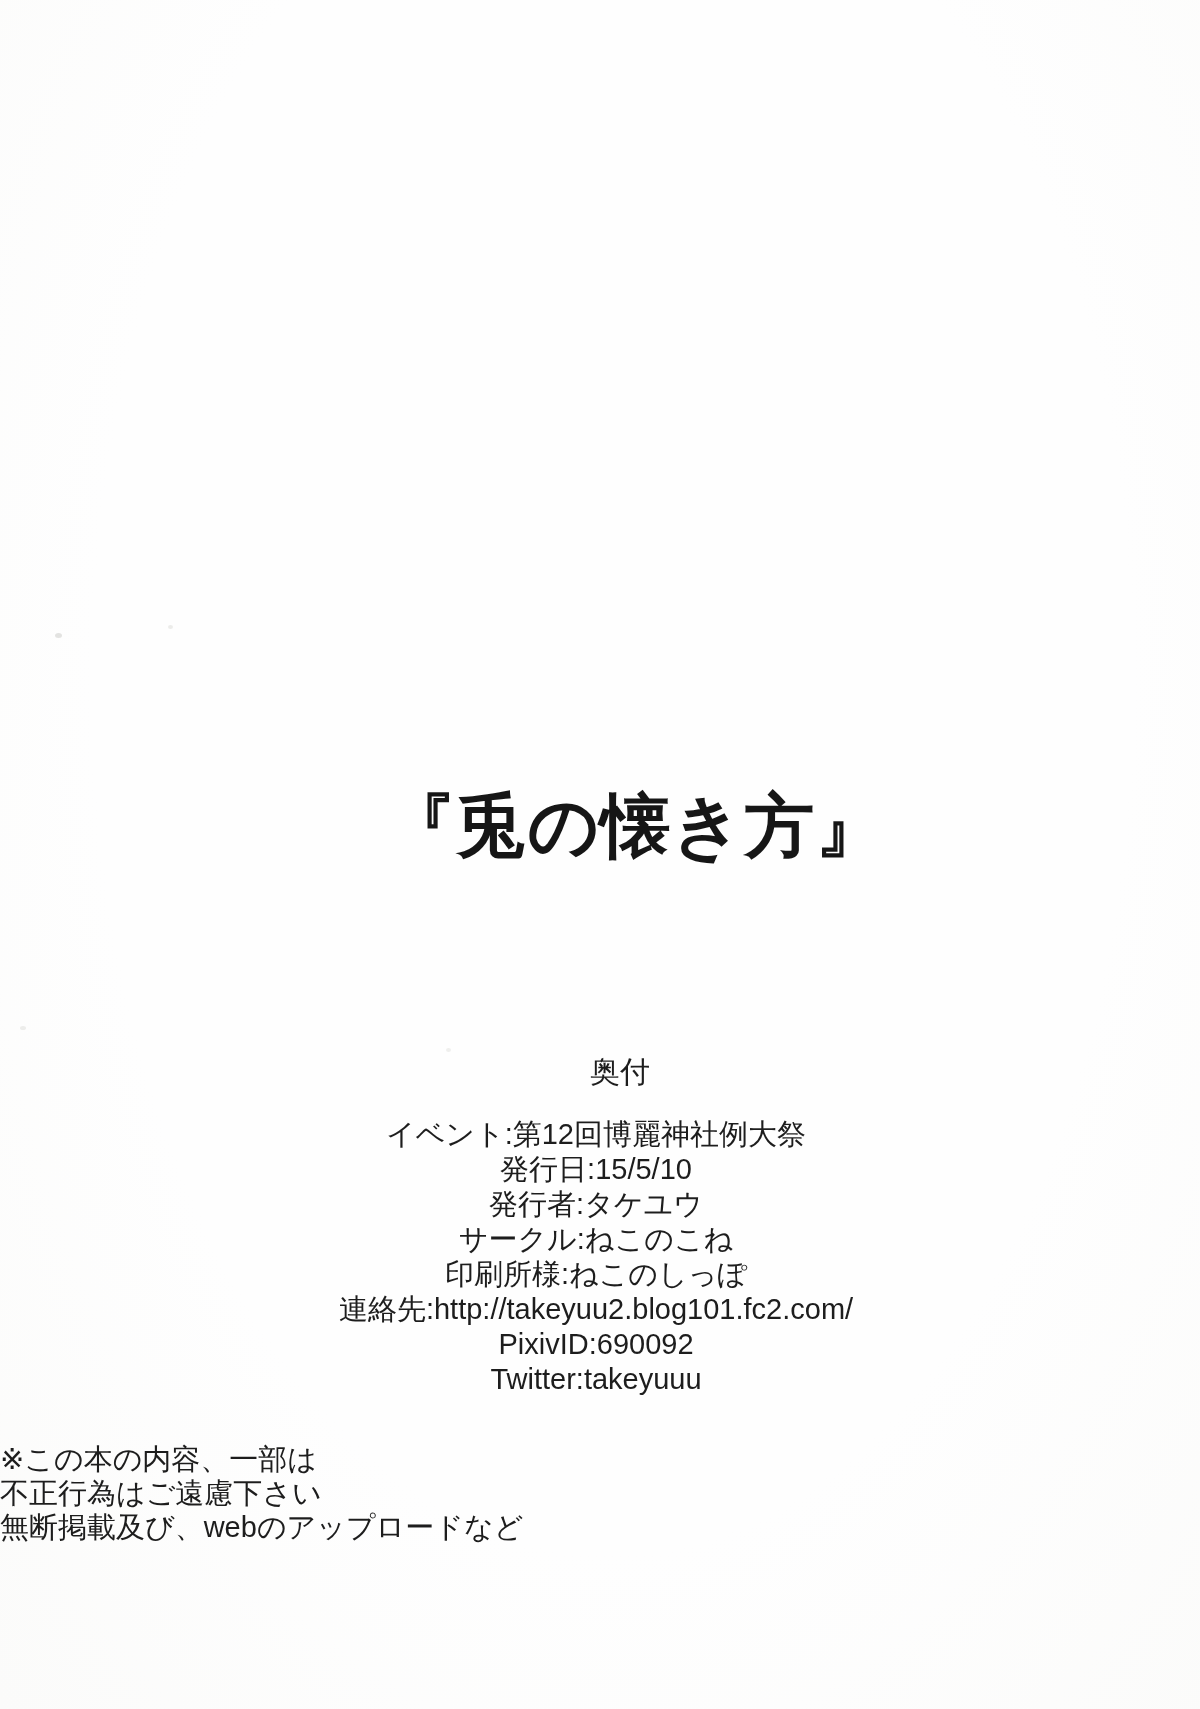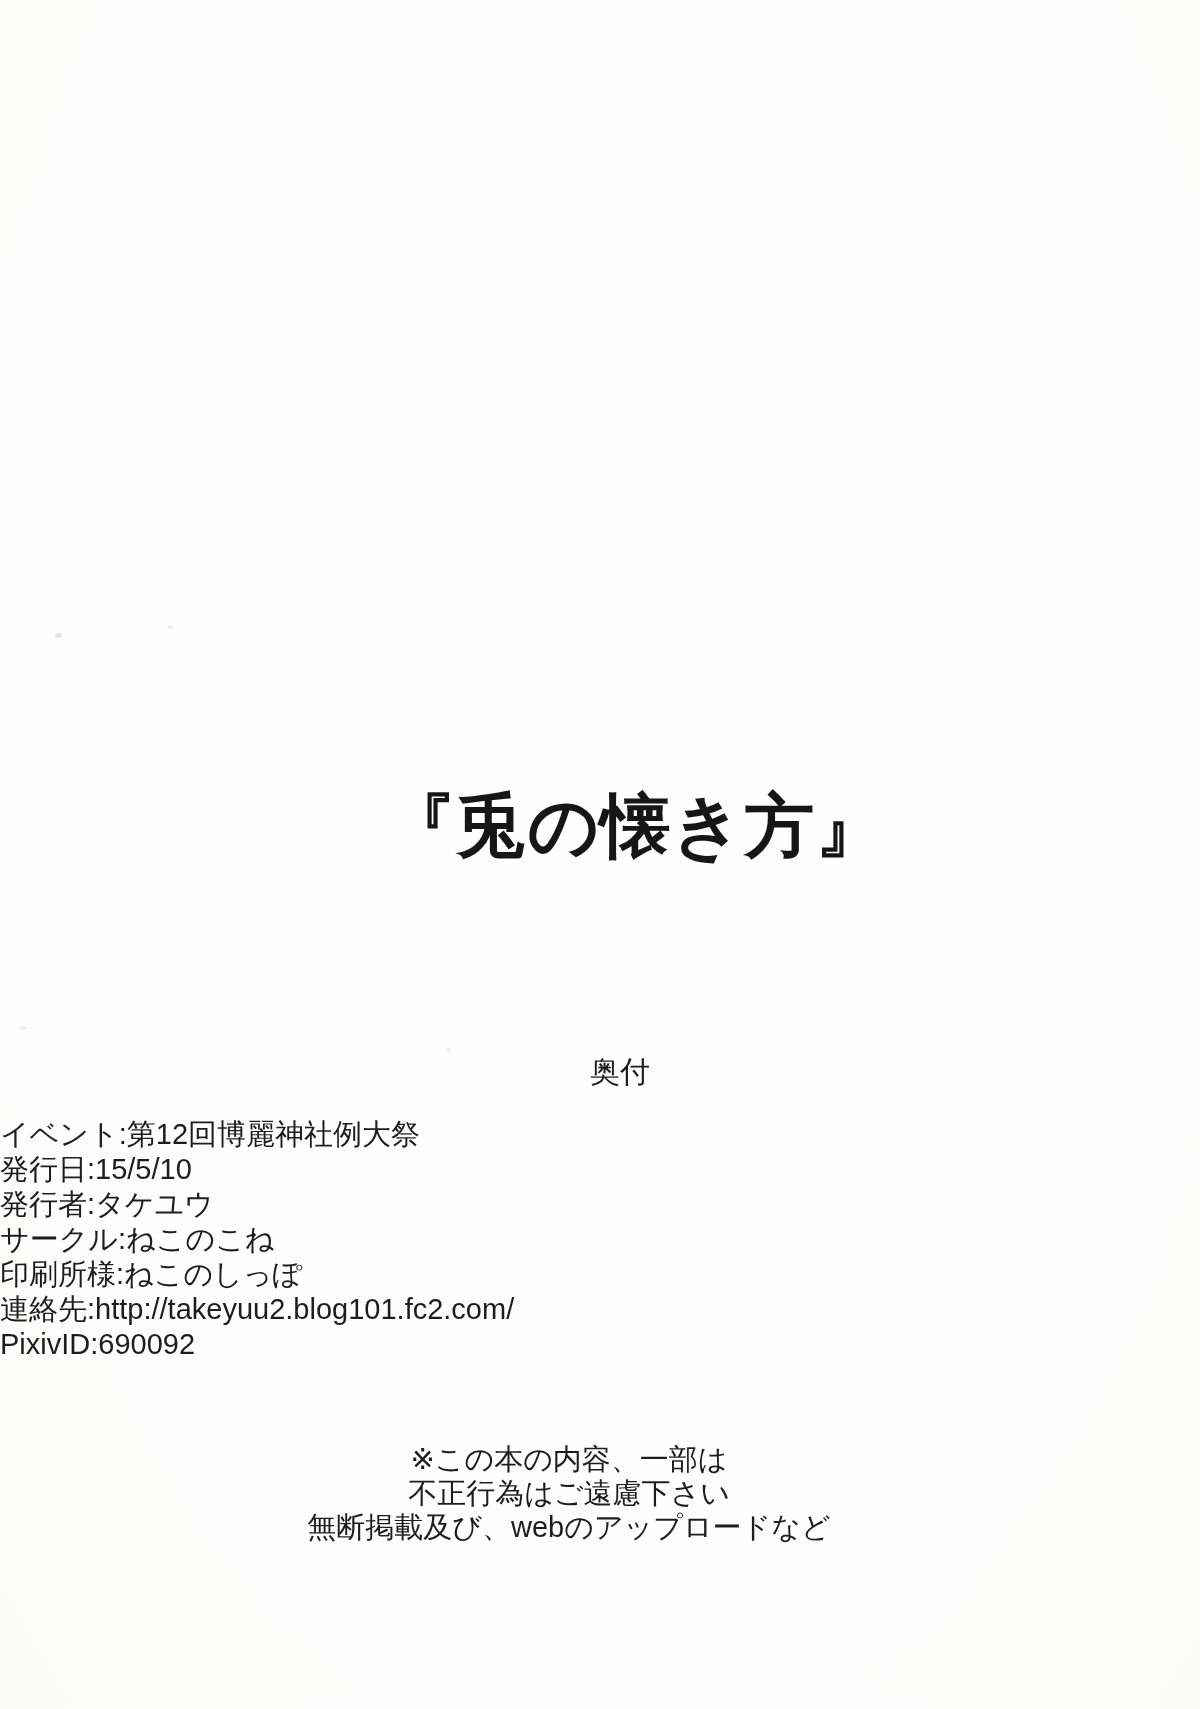--- a/index.html
+++ b/index.html
@@ -39,34 +39,34 @@
     width: 1200px;
     text-align: center;
     font-size: 30px;
     color: #1d1d1d;
   }
   .colophon-block {
     position: absolute;
     top: 1117px;
     left: 0;
     width: 1192px;
+    text-align: center;
   }
   .colophon-block .line {
     font-size: 29px;
     line-height: 35px;
     color: #1d1d1d;
     white-space: nowrap;
   }
   .disclaimer-block {
     position: absolute;
     top: 1442px;
     left: 0;
     width: 1124px;
-    text-align: center;
-    margin-left: 7px;
+    text-align: left;
   }
   .disclaimer-block .line {
     font-size: 29px;
     line-height: 34px;
     color: #1d1d1d;
     white-space: nowrap;
   }
   .page-number {
     position: absolute;
     top: 1764px;
@@ -101,20 +101,21 @@
   <div class="colophon-heading">奥付</div>
 
   <div class="colophon-block">
     <div class="line">イベント:第12回博麗神社例大祭</div>
     <div class="line">発行日:15/5/10</div>
     <div class="line">発行者:タケユウ</div>
     <div class="line">サークル:ねこのこね</div>
     <div class="line">印刷所様:ねこのしっぽ</div>
     <div class="line">連絡先:http://takeyuu2.blog101.fc2.com/</div>
     <div class="line">PixivID:690092</div>
+    <div class="line">Twitter:takeyuuu</div>
   </div>
 
   <div class="disclaimer-block">
     <div class="line">※この本の内容、一部は</div>
     <div class="line">不正行為はご遠慮下さい</div>
     <div class="line">無断掲載及び、webのアップロードなど</div>
   </div>
 
   <div class="page-number">18</div>
 

